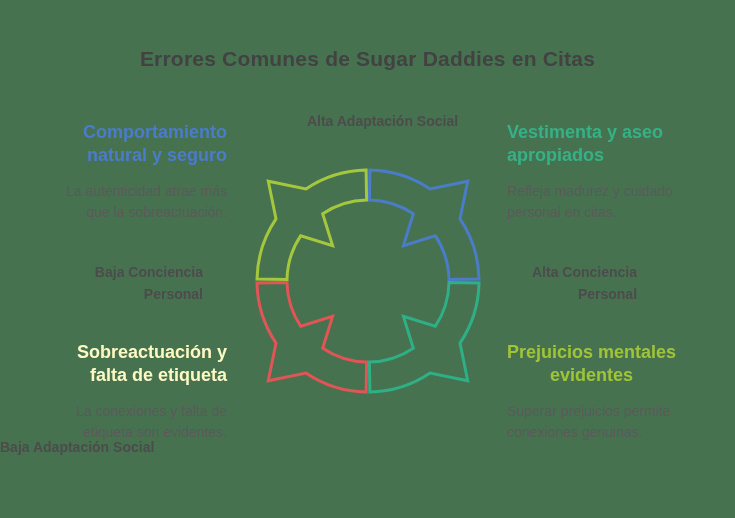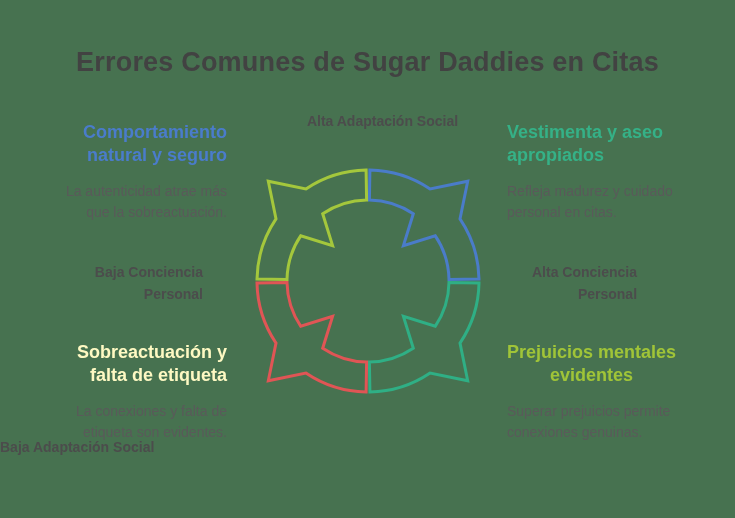--- a/index.html
+++ b/index.html
@@ -15,21 +15,21 @@
     background: #477250;
     overflow: hidden;
   }
   .title {
     position: absolute;
     top: 47px;
     left: 0;
     width: 735px;
     margin: 0;
     text-align: center;
-    font-size: 27px;
+    font-size: 21px;
     font-weight: 600;
     letter-spacing: 0.2px;
     color: #424242;
   }
   .axis {
     position: absolute;
     font-size: 14px;
     font-weight: 600;
     color: #4C4C4C;
     line-height: 22px;

